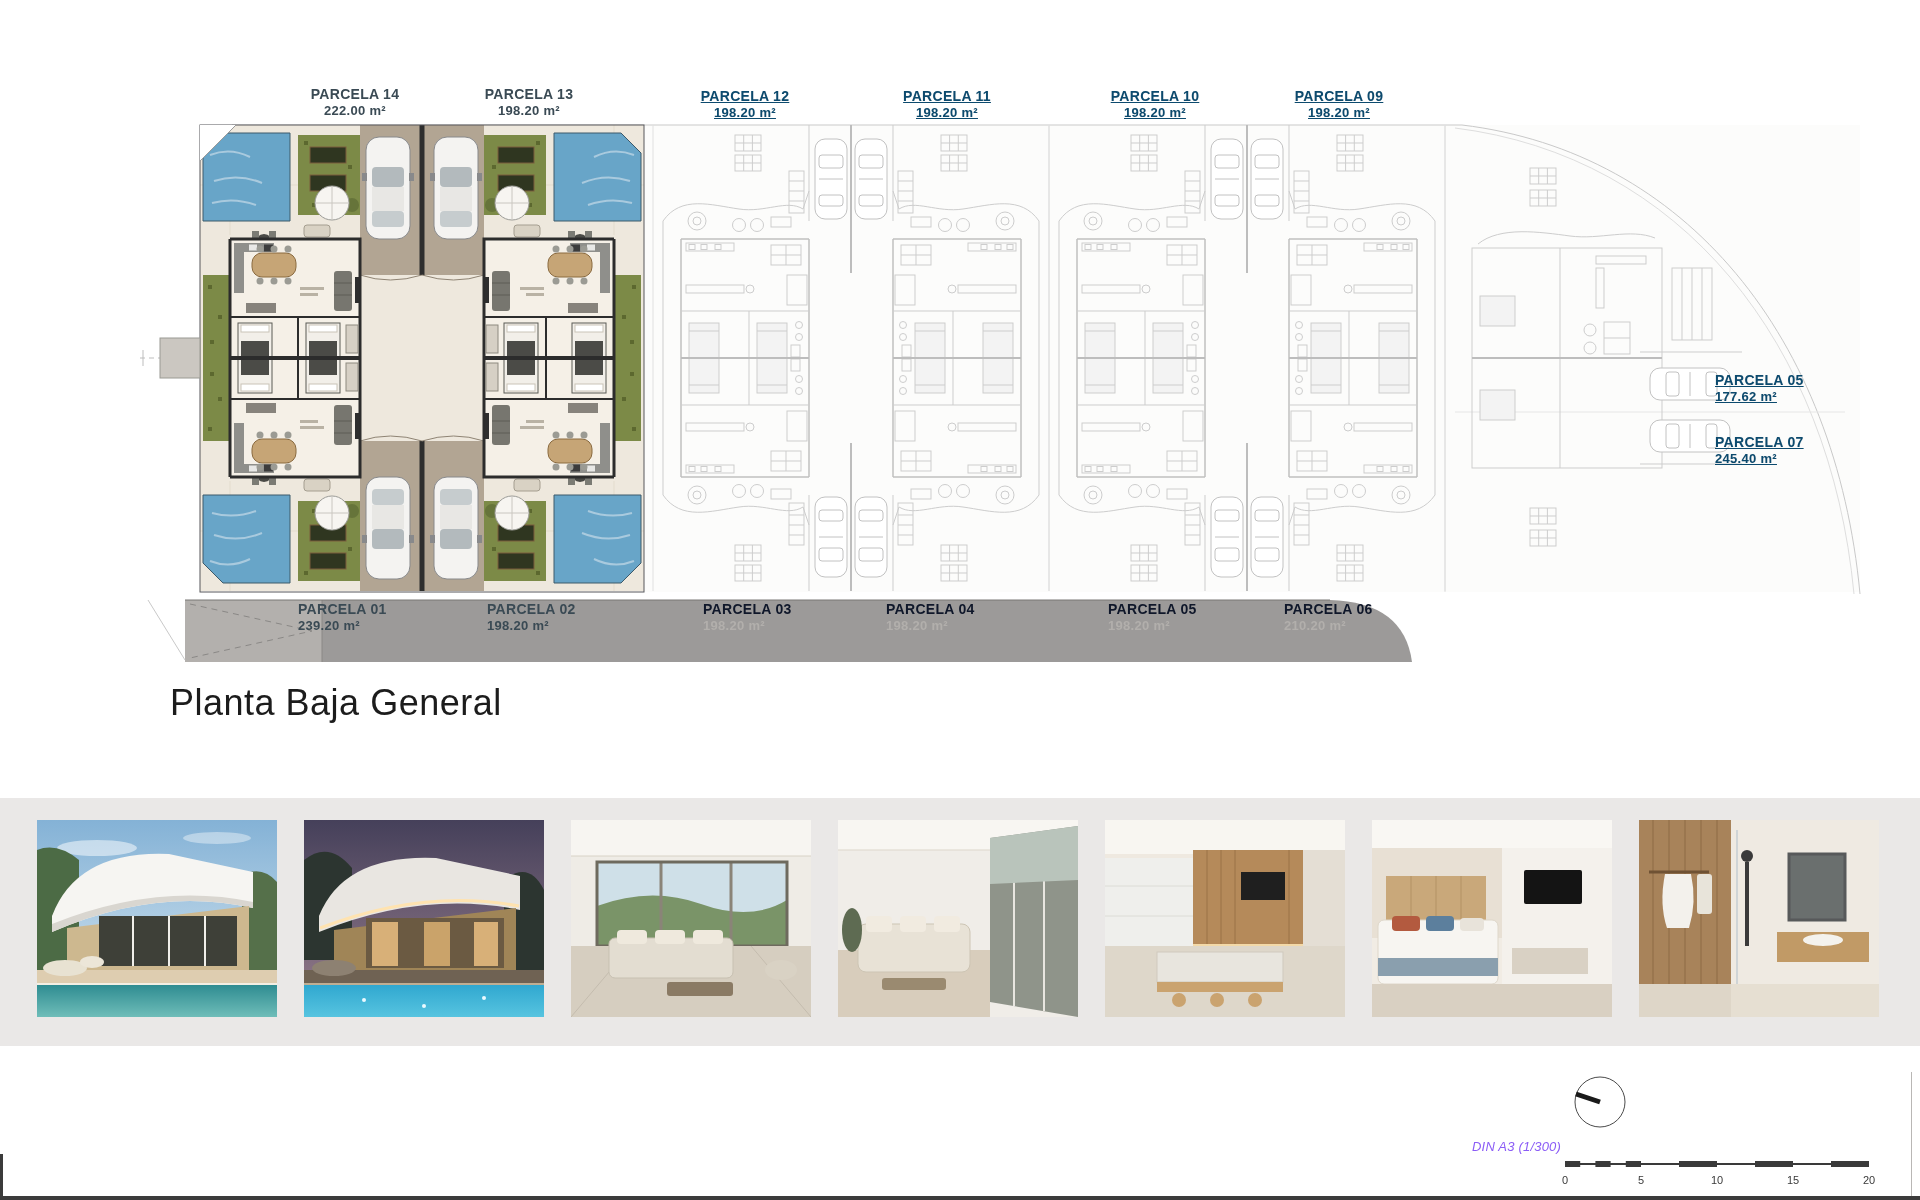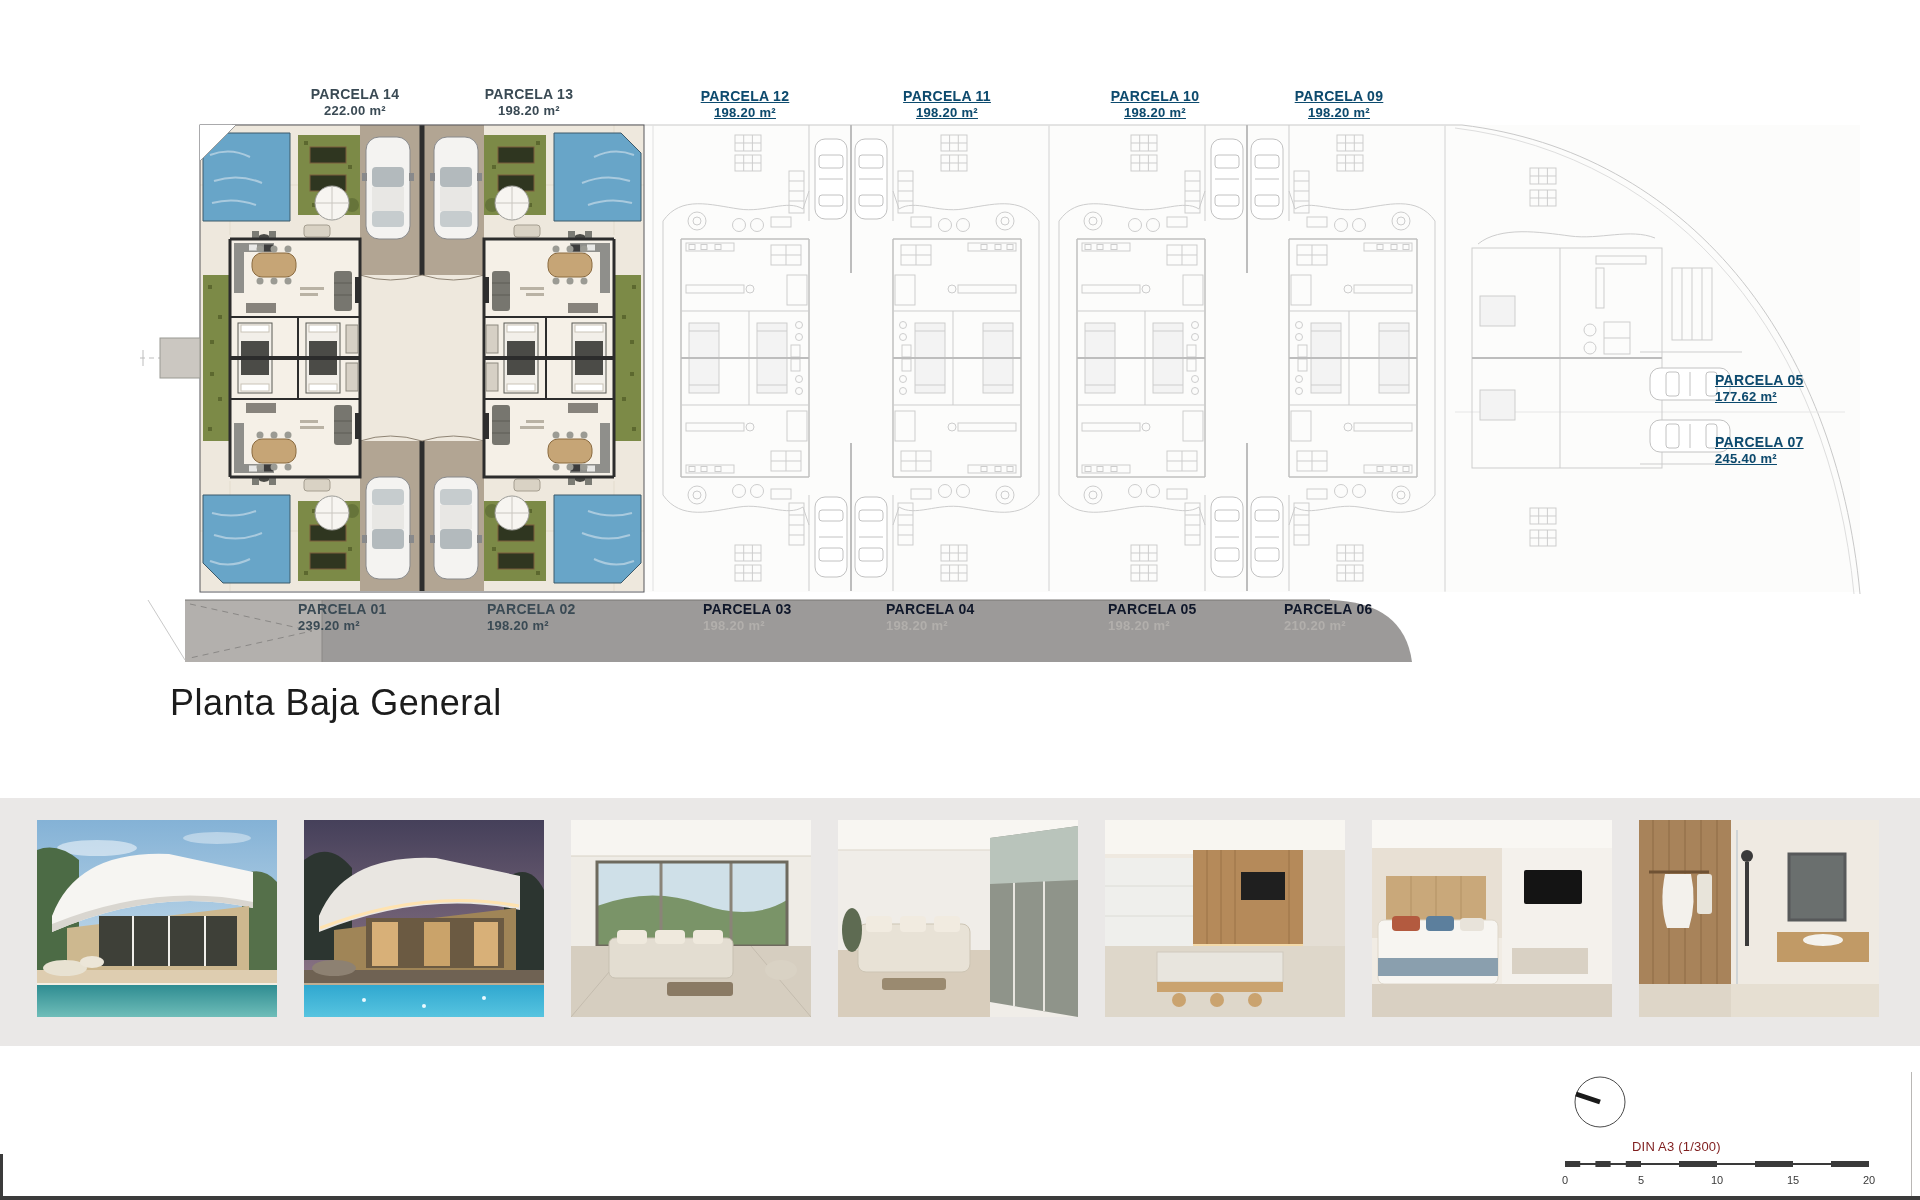--- a/index.html
+++ b/index.html
@@ -12,21 +12,21 @@
   .pname{font-size:14px;font-weight:bold;}
   .parea{font-size:13px;font-weight:bold;}
   .lab-dark{color:#3a4a54;}
   .lab-faint{color:#0c4a6e;text-shadow:0 0 1px #e4e3e2;text-decoration:underline;}
   .lab-roadlight .pname{color:#0f172a;}
   .lab-roadlight .parea{color:#b2afac;}
   .page-title{position:absolute;left:170px;top:682px;font-size:36px;color:#1c1c1c;
               letter-spacing:.5px;}
   .gallery-band{position:absolute;left:0;top:798px;width:1920px;height:248px;background:#eae8e7;}
   .photo{position:absolute;top:22px;width:240px;height:197px;overflow:hidden;background:#ddd;}
-  .scale-note{position:absolute;left:1632px;top:1139px;font-size:13px;color:#7f1d1d;letter-spacing:.2px;}
+  .scale-note{position:absolute;left:1472px;top:1139px;font-size:13px;color:#8b5cf6;letter-spacing:.2px;font-style:italic;}
   .compass{position:absolute;left:1572px;top:1074px;}
   .scalebar{position:absolute;left:1560px;top:1152px;}
   .right-edge-line{position:absolute;left:1911px;top:1072px;width:1px;height:124px;background:#b9b7b5;}
   .bottom-border{position:absolute;left:0;top:1196px;width:1920px;height:4px;background:#3b3b3b;}
   .left-notch{position:absolute;left:0;top:1154px;width:3px;height:46px;background:#3b3b3b;}
 </style>
 </head>
 <body>
 
 <div class="page">

